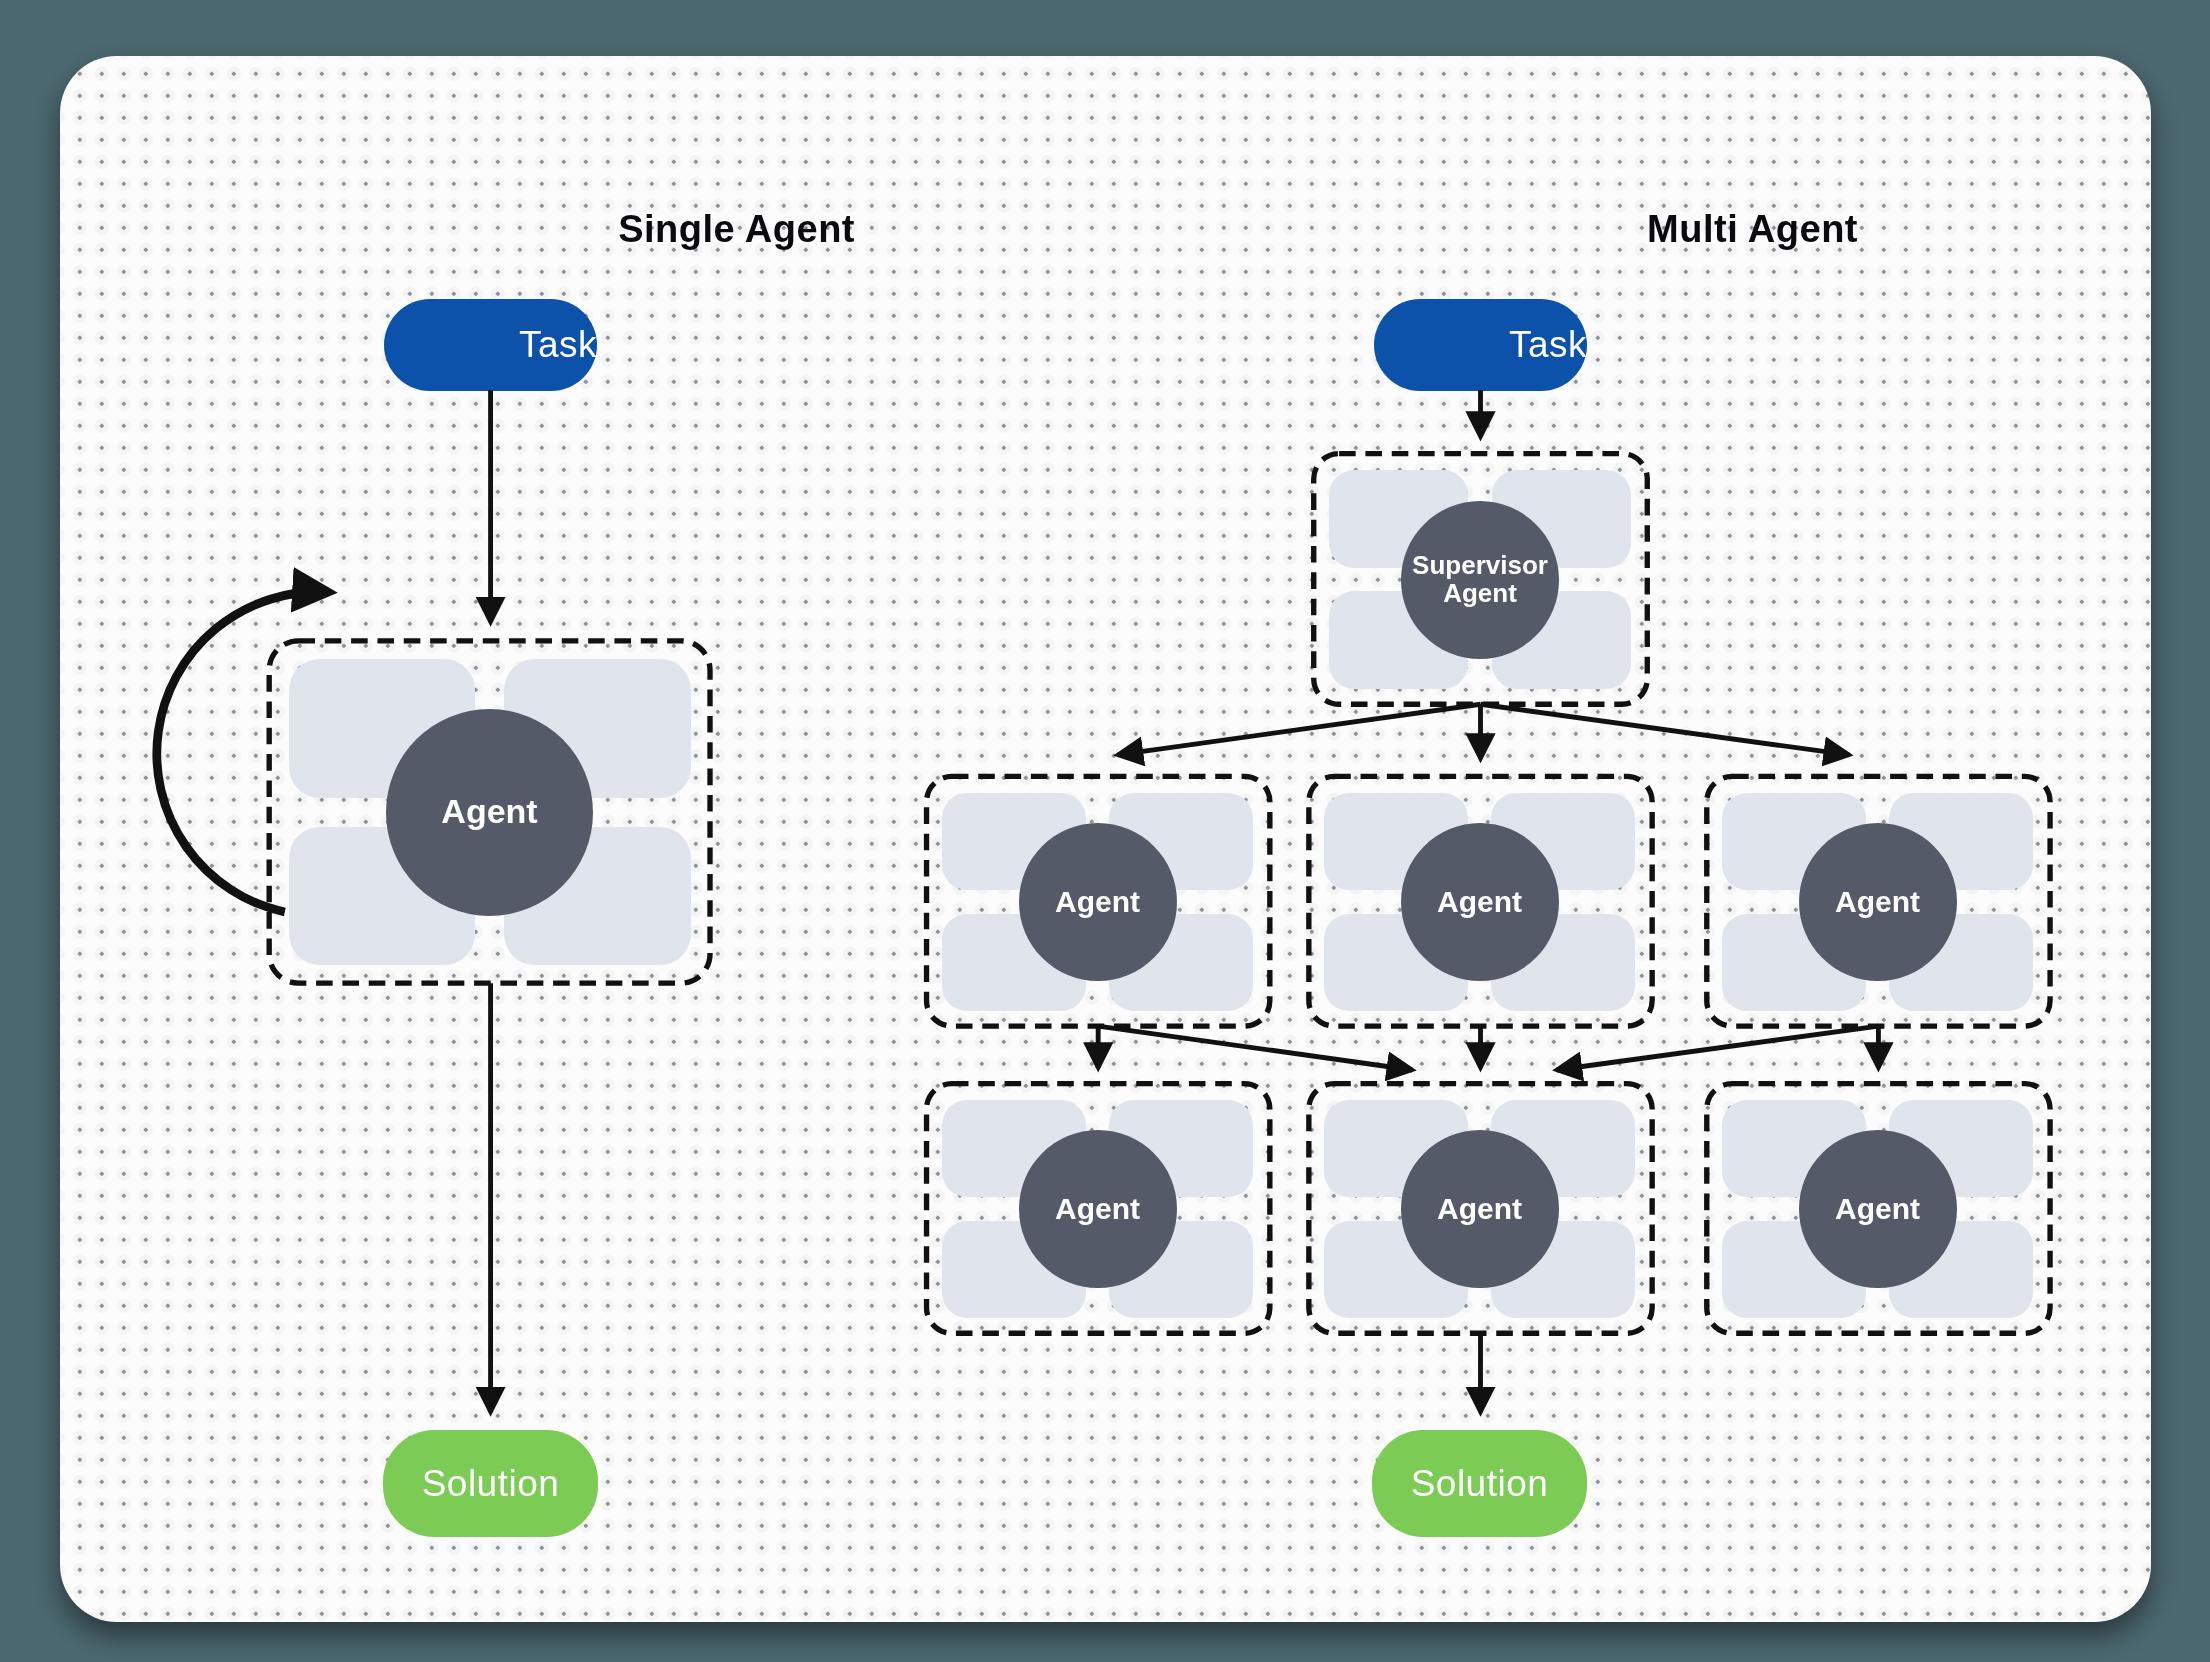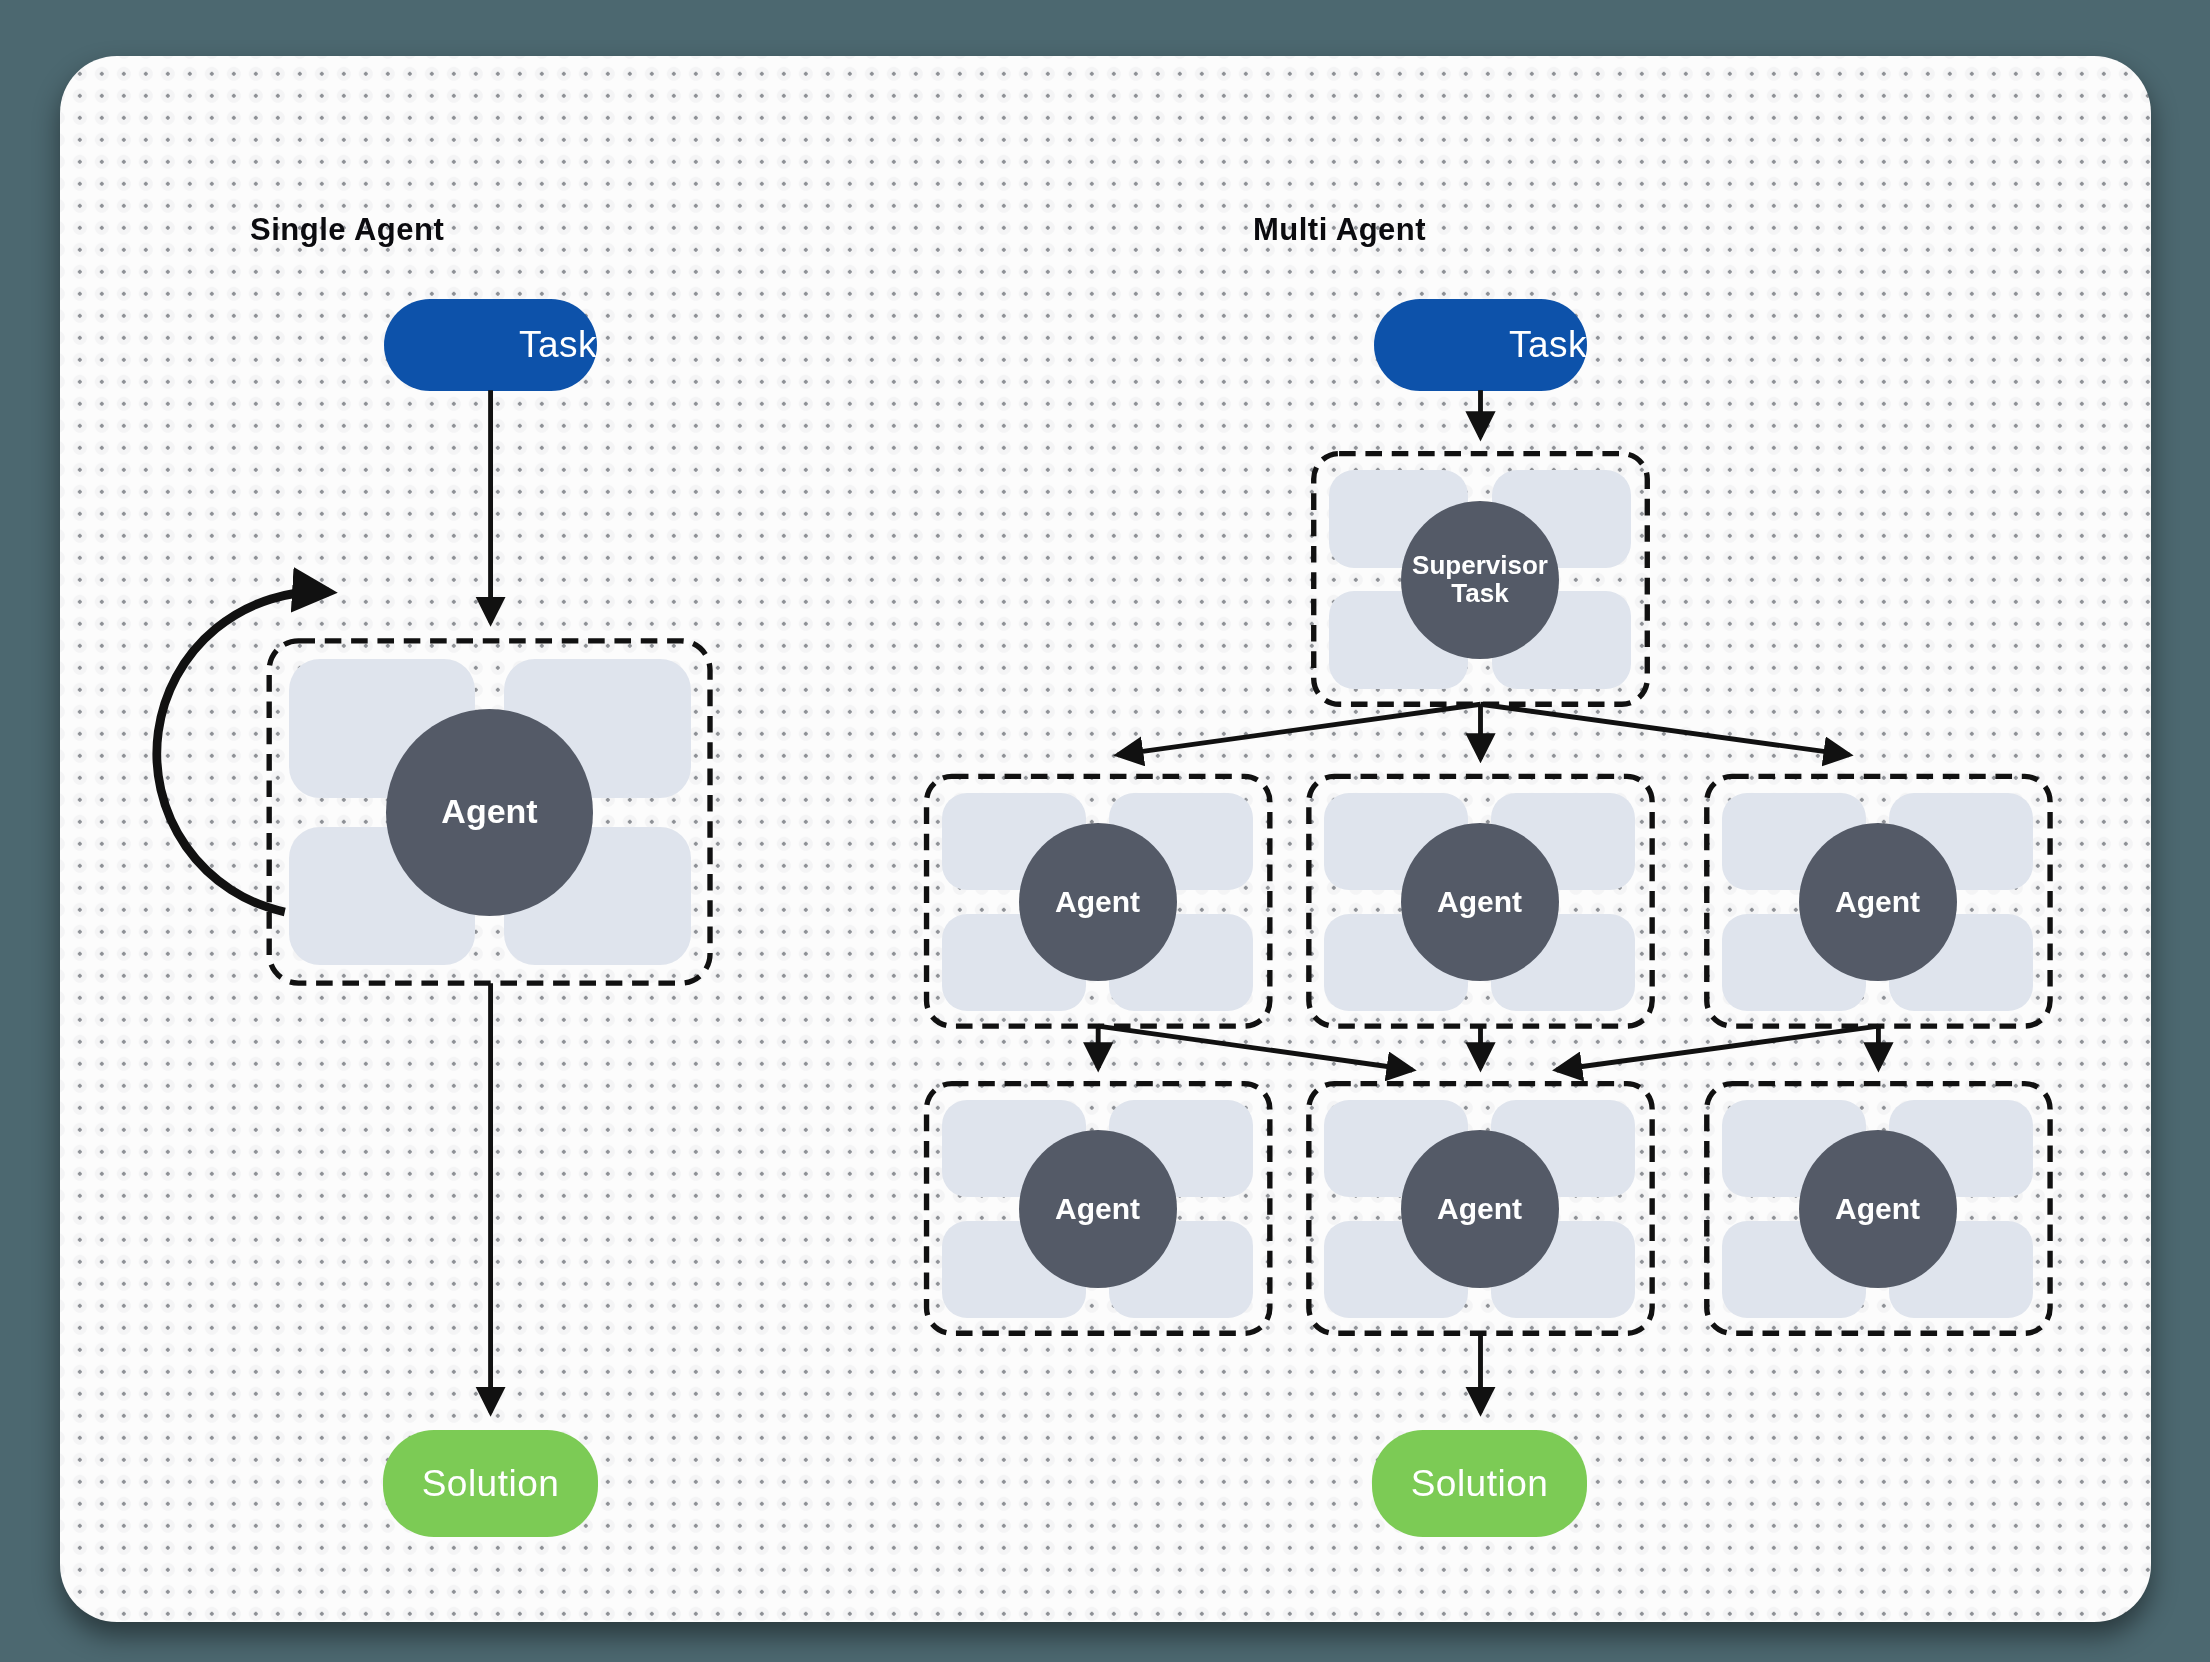--- a/index.html
+++ b/index.html
@@ -24,22 +24,22 @@
     border-radius:57px;
     background-color:var(--card);
     background-image:
       radial-gradient(circle,#8d9095 1.6px,rgba(141,144,149,0) 2.1px),
       radial-gradient(circle,rgba(110,115,130,0.06) 6.6px,rgba(110,115,130,0) 7.2px);
     background-size:22px 22px,22px 22px;
     background-position:8.8px 6.8px,8.8px 6.8px;
     box-shadow:0 13.7px 27px rgba(0,0,0,0.45);
   }
   .title{
-    position:absolute;width:605px;text-align:left;
-    font-size:31px;font-weight:700;letter-spacing:0.5px;
+    position:absolute;width:605px;text-align:right;
+    font-size:38px;font-weight:700;letter-spacing:0.5px;
     color:var(--title-text);top:150px;line-height:47px;
   }
   .title.left{left:190px;}
   .title.right{left:1193px;}
   .pill{
     position:absolute;display:flex;align-items:center;justify-content:center;
     color:#fff;font-size:37px;font-weight:400;letter-spacing:0.5px;
     border-radius:51px;
   }
   .pill.task{width:213px;height:92px;background:var(--task);justify-content:flex-end;}
@@ -95,21 +95,21 @@
   <div class="pill task" style="left:1314px;top:243px;">
     <span>Task</span>
   </div>
 
   <div class="agent-box small" style="left:1253px;top:398px;width:334px;height:251px;">
     <div class="chip"></div>
     <div class="chip"></div>
     <div class="chip"></div>
     <div class="chip"></div>
     <div class="circle sup">
-      <span>Supervisor Task</span>
+      <span>Supervisor Agent</span>
     </div>
   </div>
 
   <div class="agent-box small" style="left:866px;top:721px;width:343px;height:250px;">
     <div class="chip"></div>
     <div class="chip"></div>
     <div class="chip"></div>
     <div class="chip"></div>
     <div class="circle small">
       <span>Agent</span>

